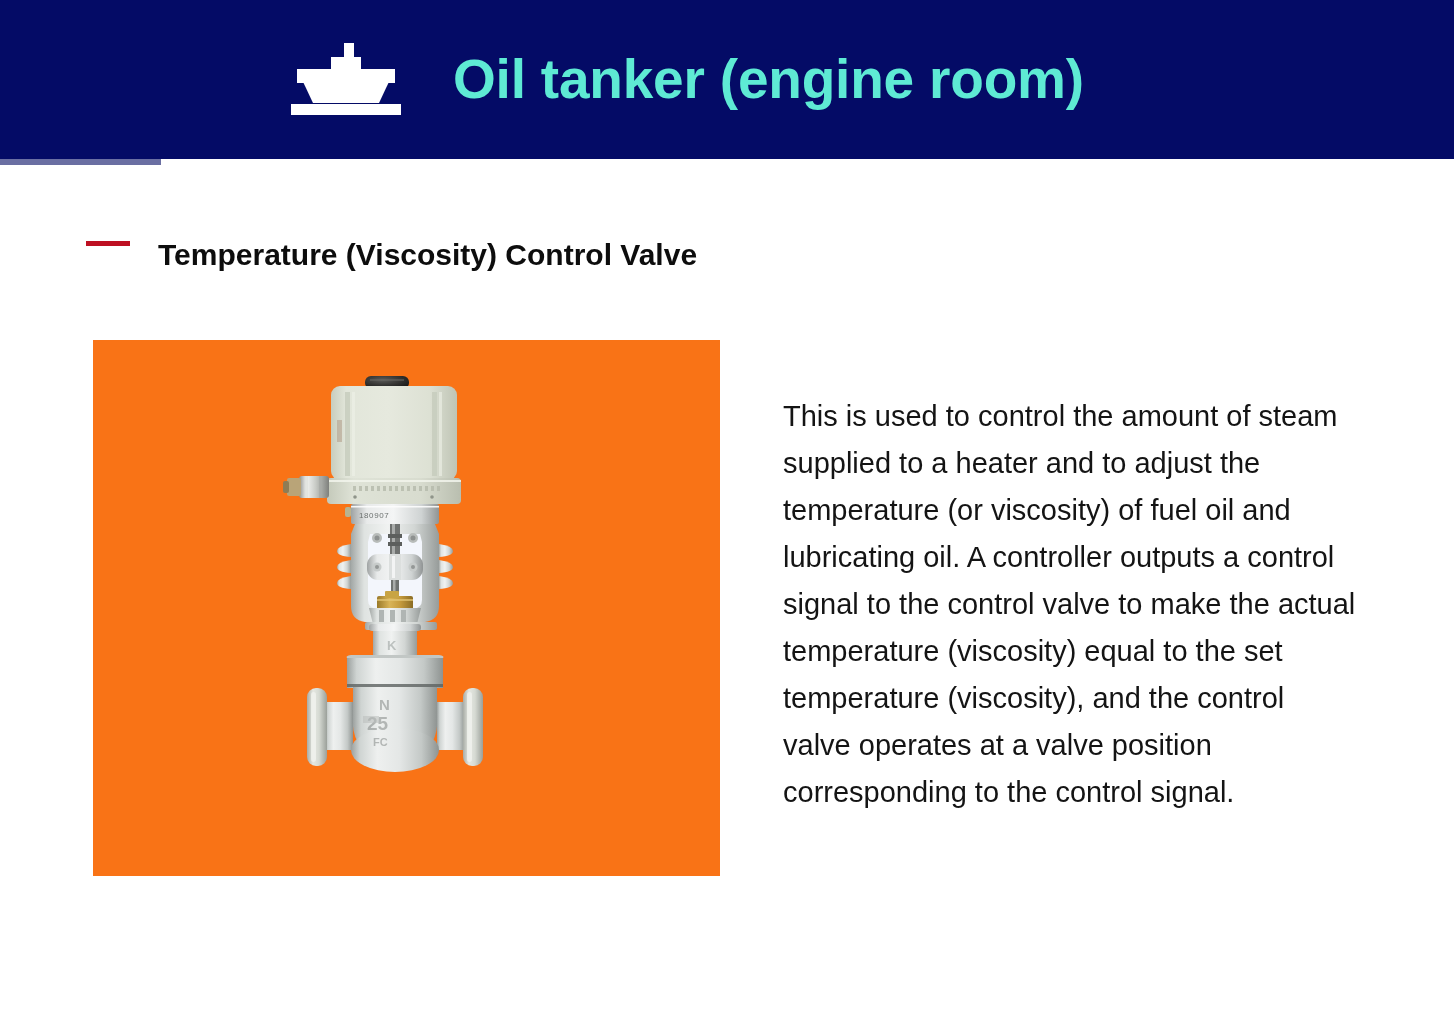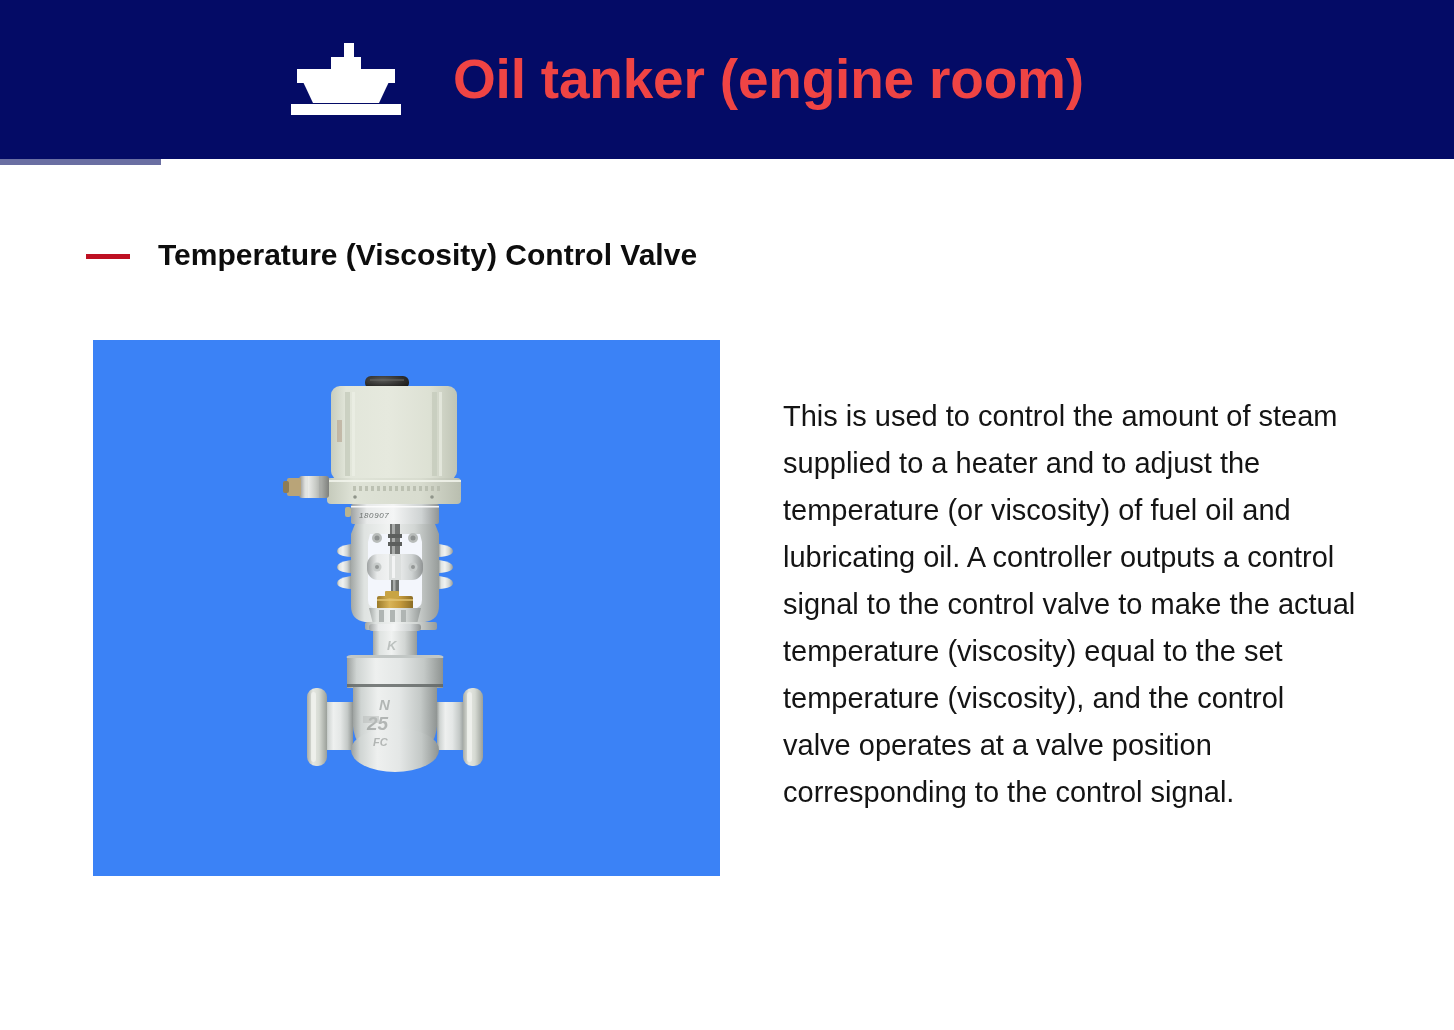--- a/index.html
+++ b/index.html
@@ -33,21 +33,21 @@
     margin-left: 287px;
     gap: 48px;
   }
   .ship-icon {
     width: 118px;
     height: 74px;
     display: block;
     flex: 0 0 auto;
   }
   .header-title {
-    color: #ef4444;
+    color: #5eead4;
     font-size: 55px;
     font-weight: bold;
     line-height: 1.05;
     letter-spacing: -0.2px;
     white-space: nowrap;
   }
   .header-accent {
     position: absolute;
     left: 0;
     top: 159px;
@@ -55,21 +55,20 @@
     height: 6px;
     background: #6a6fa2;
   }
 
   
   .section-heading {
     position: absolute;
     left: 86px;
     top: 238px;
     display: flex;
-    align-items: center;
   }
   .heading-dash {
     width: 44px;
     height: 5px;
     background: #BE1022;
     flex: 0 0 auto;
     margin-right: 28px;
     margin-top: 3px;
   }
   .heading-text {
@@ -80,23 +79,22 @@
     white-space: nowrap;
   }
 
   
   .image-panel {
     position: absolute;
     left: 93px;
     top: 340px;
     width: 627px;
     height: 536px;
-    background: #3b82f6;
+    background: #f97316;
     overflow: hidden;
-    font-style: italic;
   }
   .valve-svg {
     position: absolute;
     left: 50%;
     top: 50%;
     transform: translate(-50%, -50%);
     display: block;
   }
 
   

